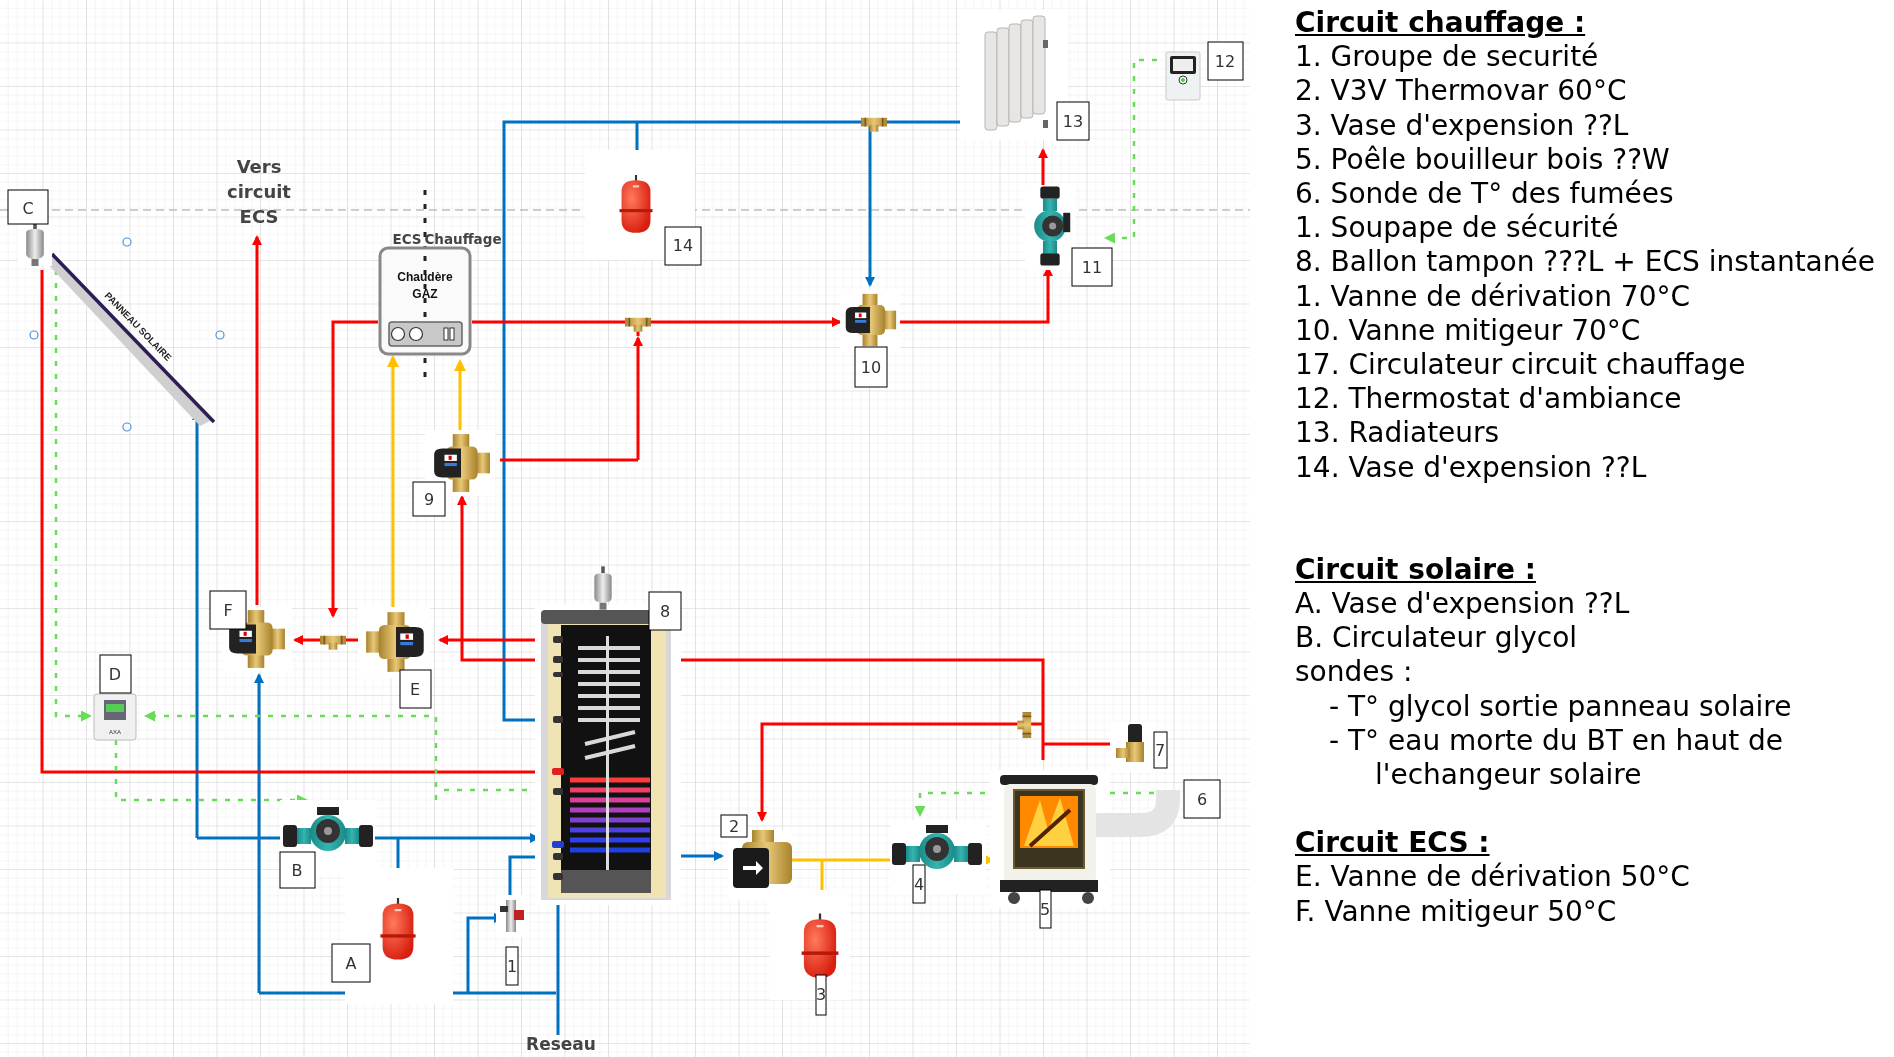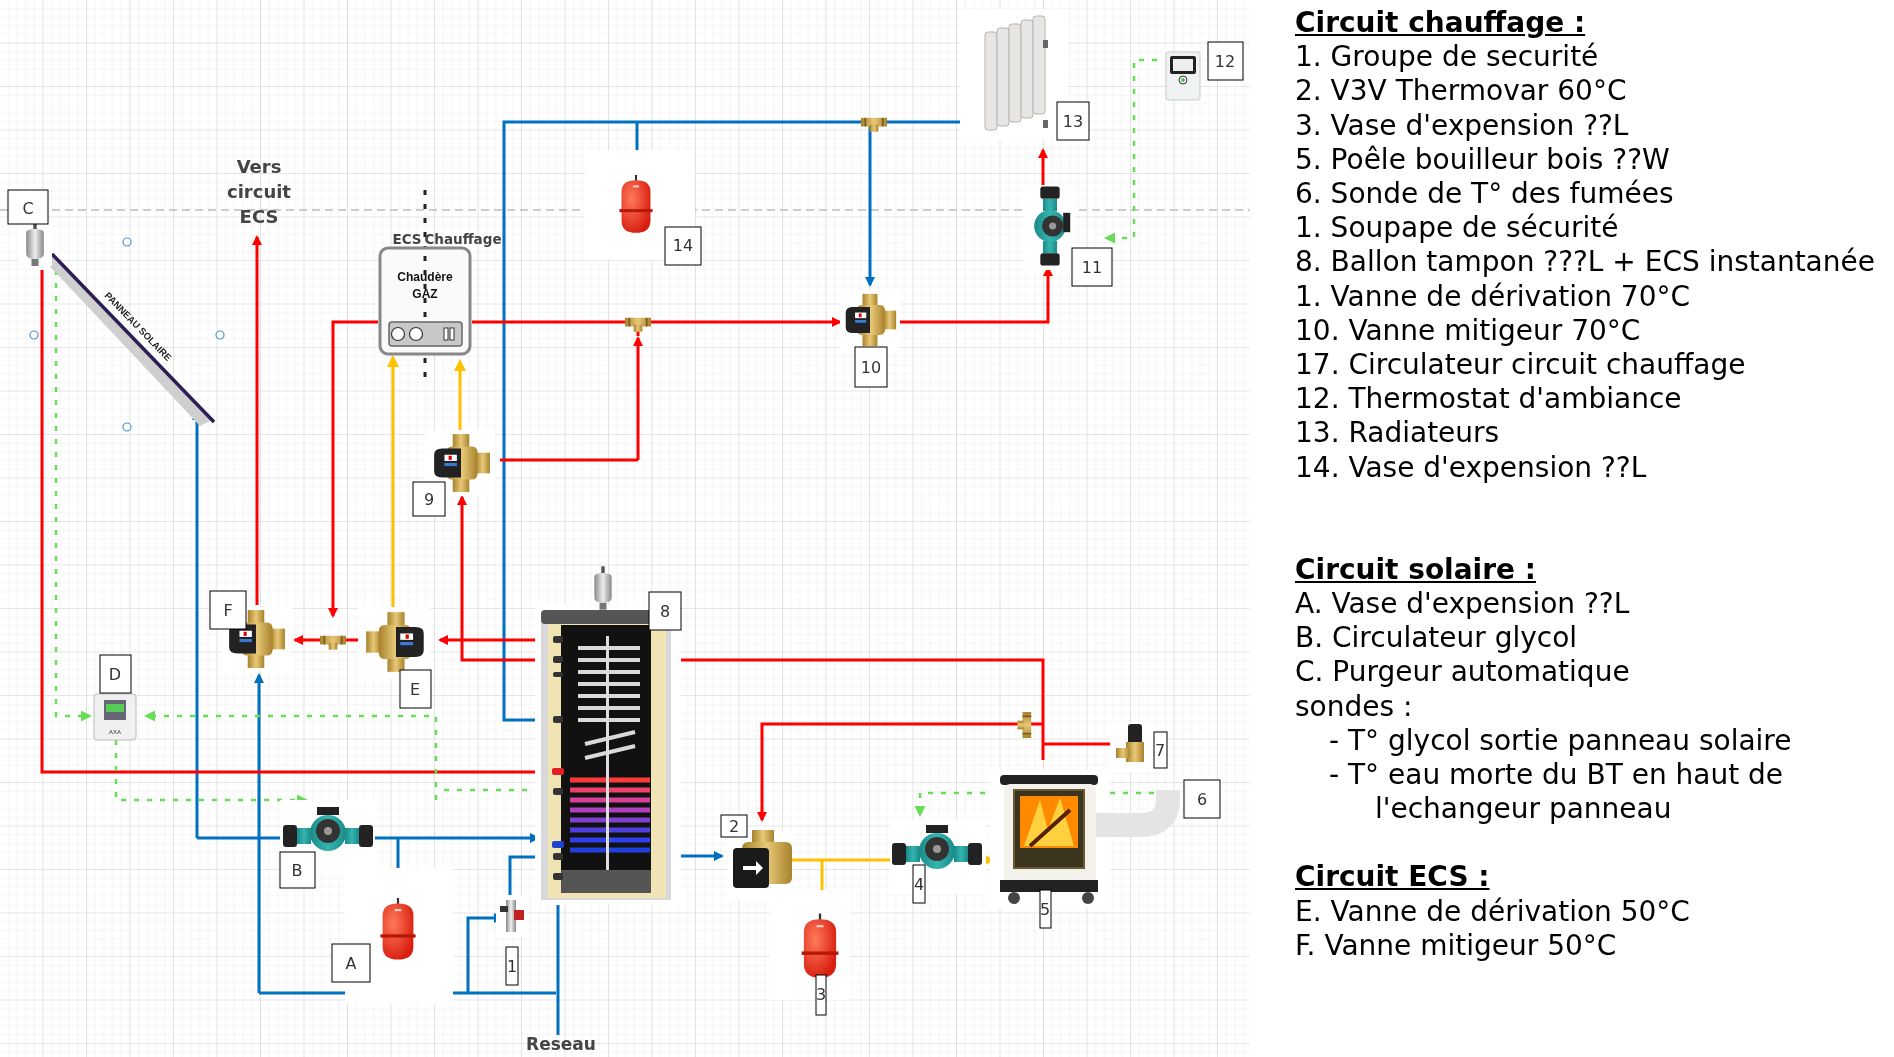--- a/index.html
+++ b/index.html
@@ -486,25 +486,24 @@
     <div>17. Circulateur circuit chauffage</div>
     <div>12. Thermostat d'ambiance</div>
     <div>13. Radiateurs</div>
     <div>14. Vase d'expension ??L</div>
   </div>
   <div class="gap"></div>
   <div class="sec-title">Circuit solaire :</div>
   <div>
     <div>A. Vase d'expension ??L</div>
     <div>B. Circulateur glycol</div>
-    <div>C. Purgeur automatique</div>
     <div>sondes :</div>
     <div class="sub">- T° glycol sortie panneau solaire</div>
     <div class="sub">- T° eau morte du BT en haut de</div>
-    <div class="sub2">l'echangeur panneau</div>
+    <div class="sub2">l'echangeur solaire</div>
   </div>
   <div class="gap2"></div>
   <div class="sec-title">Circuit ECS :</div>
   <div>
     <div>E. Vanne de dérivation 50°C</div>
     <div>F. Vanne mitigeur 50°C</div>
   </div>
 </div>
 
 </body></html>

